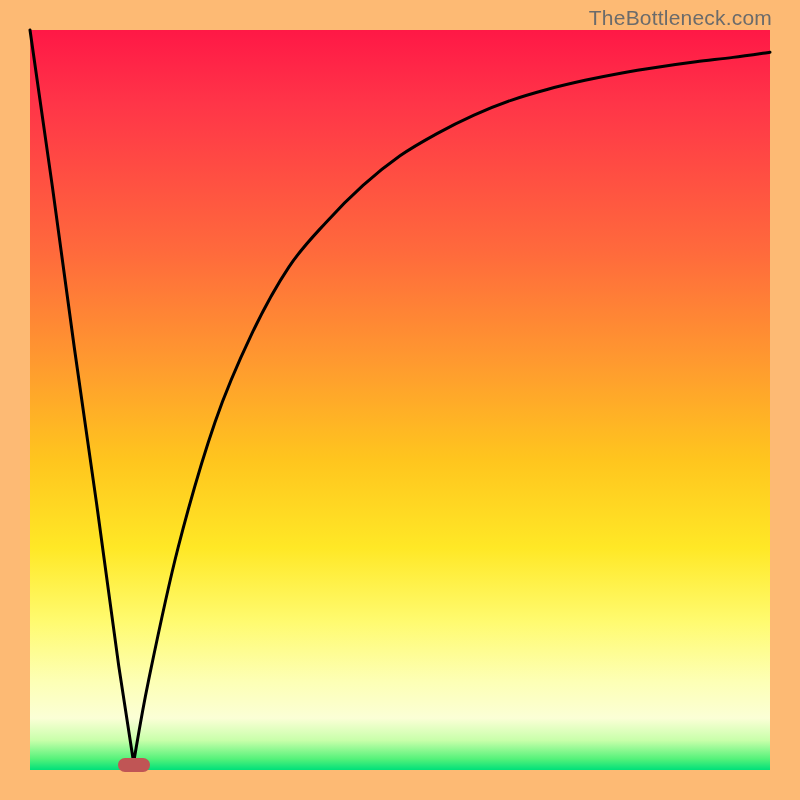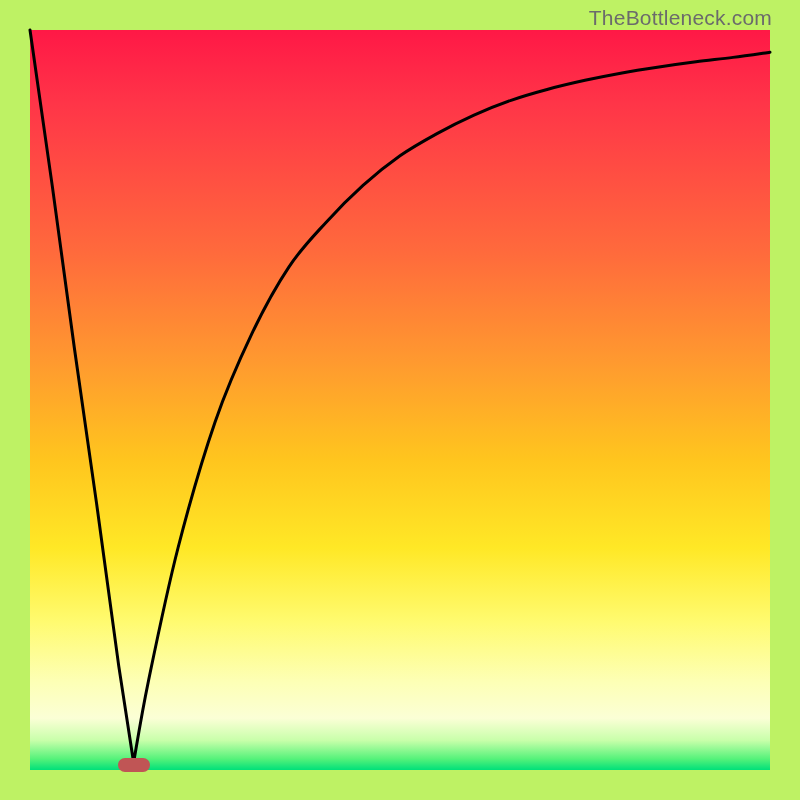--- a/index.html
+++ b/index.html
@@ -8,21 +8,21 @@
     width: 800px;
     height: 800px;
     overflow: hidden;
     background: #000;
     font-family: Arial, Helvetica, sans-serif;
   }
   .frame {
     position: relative;
     width: 800px;
     height: 800px;
-    background: #bef264;
+    background: #fdba74;
   }
   .plot-area {
     position: absolute;
     left: 30px;
     top: 30px;
     width: 740px;
     height: 740px;
     
     background: linear-gradient(
       to bottom,

